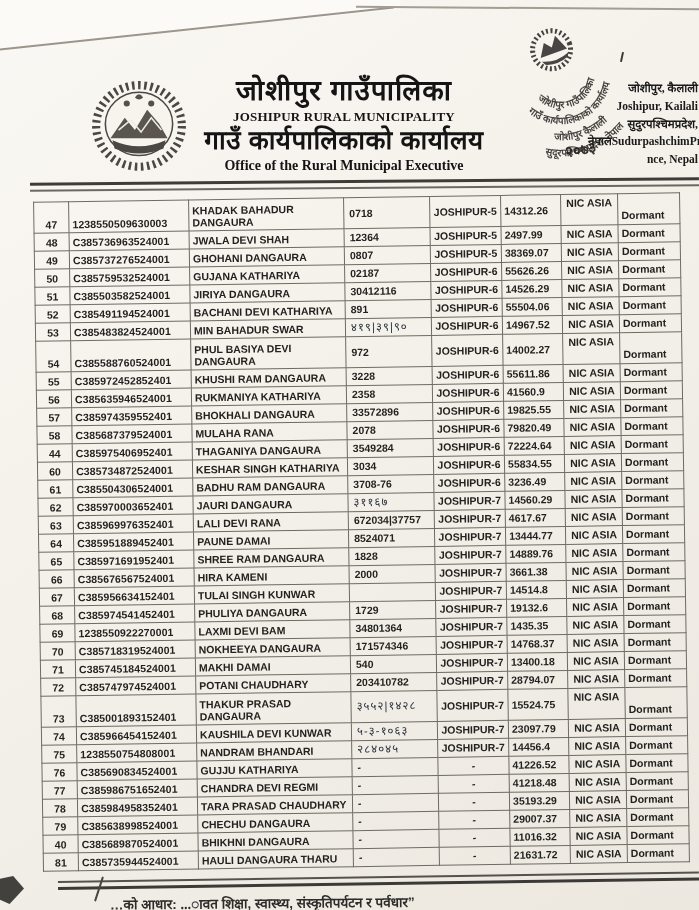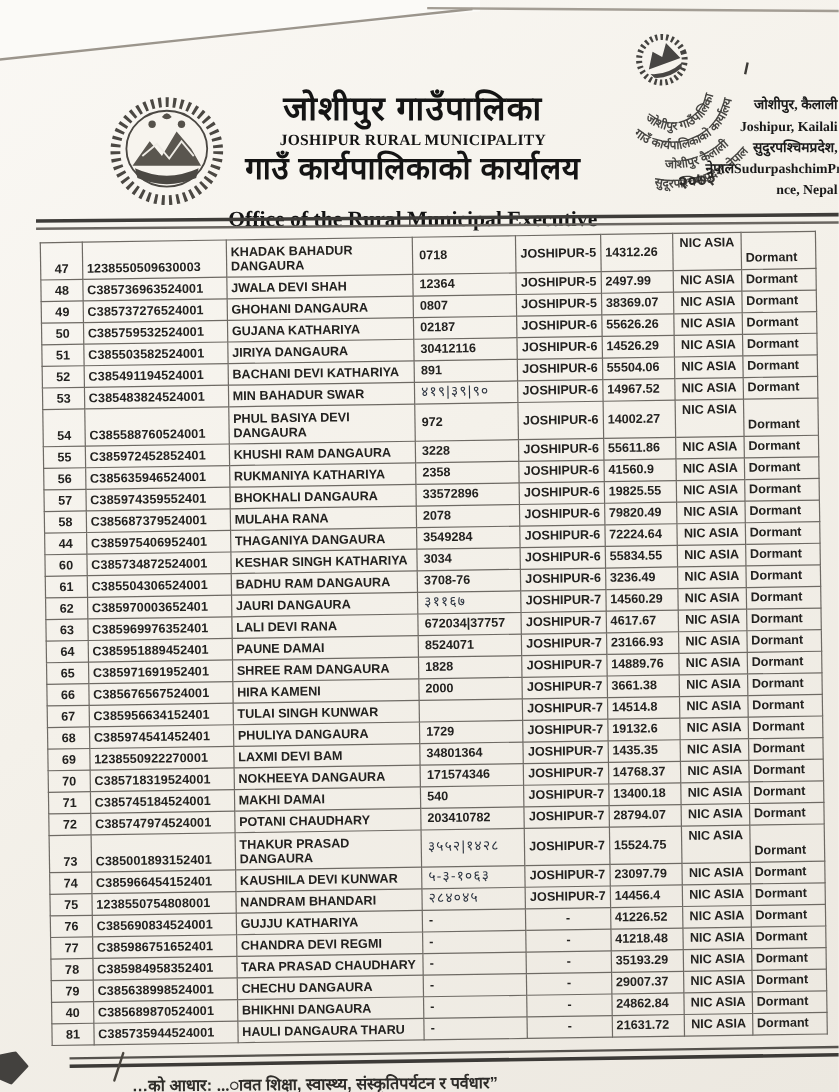--- a/index.html
+++ b/index.html
@@ -22,21 +22,21 @@
   .pen-mark{position:absolute;left:98px;top:876px;width:2px;height:26px;background:#4a463f;
     transform:rotate(18deg);border-radius:2px;}
   .tick-mark{position:absolute;left:621px;top:52px;width:2px;height:10px;background:#3c3a36;transform:rotate(12deg);}
 
   
   .emblem{position:absolute;left:88px;top:76px;width:102px;height:104px;}
   .hdr-center{position:absolute;left:158px;top:76px;width:372px;text-align:center;color:#141414;}
   .hdr-ne1{font-size:28px;font-weight:bold;letter-spacing:1px;line-height:1.1;}
   .hdr-en1{font-family:"Liberation Serif",serif;font-size:13px;font-weight:bold;margin-top:2px;letter-spacing:.2px;}
   .hdr-ne2{font-size:26px;font-weight:bold;letter-spacing:.5px;margin-top:1px;line-height:1.15;}
-  .hdr-en2{font-family:"Liberation Serif",serif;font-size:18px;font-weight:bold;margin-top:16px;}
+  .hdr-en2{font-family:"Liberation Serif",serif;font-size:14px;font-weight:bold;margin-top:2px;}
   .hdr-addr{position:absolute;right:1px;top:80px;width:110px;text-align:right;
     font-family:"Liberation Serif",serif;font-weight:bold;font-size:11.5px;line-height:1.55;color:#1a1a1a;}
 
   
   .stamp{position:absolute;left:486px;top:24px;width:172px;height:158px;
     transform:rotate(-20deg);opacity:.82;}
   .stamp text{fill:#1e1d1b;font-weight:bold;}
   .stamp-year{position:absolute;left:565px;top:139px;font-size:15px;font-weight:bold;
     color:#22211f;transform:rotate(-10deg);opacity:.9;}
 
@@ -301,21 +301,21 @@
             <td class="c-balance">4617.67</td>
             <td class="c-bank">NIC ASIA</td>
             <td class="c-status">Dormant</td>
           </tr>
           <tr>
             <td class="c-sn">64</td>
             <td class="c-id">C385951889452401</td>
             <td class="c-name">PAUNE DAMAI</td>
             <td class="c-account">8524071</td>
             <td class="c-address">JOSHIPUR-7</td>
-            <td class="c-balance">23166.93</td>
+            <td class="c-balance">13444.77</td>
             <td class="c-bank">NIC ASIA</td>
             <td class="c-status">Dormant</td>
           </tr>
           <tr>
             <td class="c-sn">65</td>
             <td class="c-id">C385971691952401</td>
             <td class="c-name">SHREE RAM DANGAURA</td>
             <td class="c-account">1828</td>
             <td class="c-address">JOSHIPUR-7</td>
             <td class="c-balance">14889.76</td>
@@ -461,21 +461,21 @@
             <td class="c-balance">29007.37</td>
             <td class="c-bank">NIC ASIA</td>
             <td class="c-status">Dormant</td>
           </tr>
           <tr>
             <td class="c-sn">40</td>
             <td class="c-id">C385689870524001</td>
             <td class="c-name">BHIKHNI DANGAURA</td>
             <td class="c-account">-</td>
             <td class="c-address">-</td>
-            <td class="c-balance">24862.84</td>
+            <td class="c-balance">11016.32</td>
             <td class="c-bank">NIC ASIA</td>
             <td class="c-status">Dormant</td>
           </tr>
           <tr>
             <td class="c-sn">81</td>
             <td class="c-id">C385735944524001</td>
             <td class="c-name">HAULI DANGAURA THARU</td>
             <td class="c-account">-</td>
             <td class="c-address">-</td>
             <td class="c-balance">21631.72</td>

